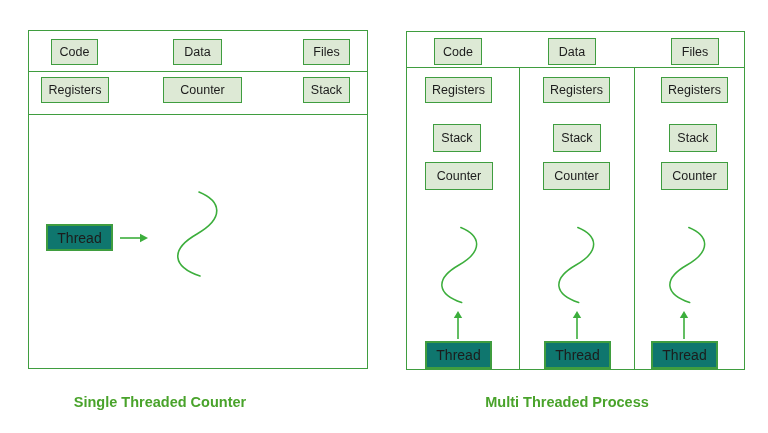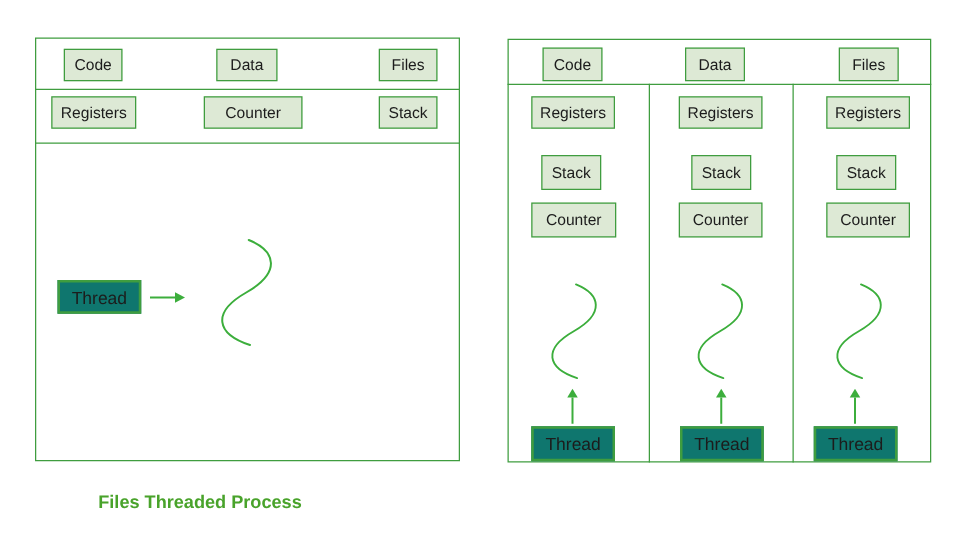--- a/index.html
+++ b/index.html
@@ -71,21 +71,21 @@
 
   <svg class="abs arrow" style="left:119px;top:231px;" width="30" height="14" viewBox="0 0 30 14">
     <line x1="1" y1="7" x2="21" y2="7" stroke="currentColor" stroke-width="1.6"></line>
     <polygon points="21,2.8 29,7 21,11.2" fill="currentColor"></polygon>
   </svg>
 
   <svg class="abs squiggle" style="left:169px;top:190px;" width="56" height="88" viewBox="0 0 56 88">
     <path d="M 30 2 C 52 11 56 28 28 44 C 0 60 4 77 31 86" fill="none" stroke="currentColor" stroke-width="1.6" stroke-linecap="round"></path>
   </svg>
 
-  <div class="abs caption" style="left:60px;top:394px;width:200px;">Files Threaded Process</div>
+  <div class="abs caption" style="left:60px;top:394px;width:200px;">Single Threaded Counter</div>
 
   <div class="abs outer-box" style="left:406px;top:31px;width:339px;height:339px;"></div>
   <div class="abs hline" style="left:406px;top:67px;width:339px;"></div>
   <div class="abs vline" style="left:519px;top:67px;height:303px;"></div>
   <div class="abs vline" style="left:634px;top:67px;height:303px;"></div>
 
   <div class="abs cell" style="left:434px;top:38px;width:48px;height:27px;">Code</div>
   <div class="abs cell" style="left:548px;top:38px;width:48px;height:27px;">Data</div>
   <div class="abs cell" style="left:671px;top:38px;width:48px;height:27px;">Files</div>
 
@@ -118,14 +118,15 @@
   <div class="abs cell" style="left:661px;top:162px;width:67px;height:28px;">Counter</div>
   <svg class="abs squiggle" style="left:662px;top:221px;" width="50" height="88" viewBox="0 0 56 88">
     <path d="M 30 2 C 52 11 56 28 28 44 C 0 60 4 77 31 86" fill="none" stroke="currentColor" stroke-width="1.7" stroke-linecap="round"></path>
   </svg>
   <svg class="abs arrow" style="left:677px;top:310px;" width="14" height="30" viewBox="0 0 14 30">
     <line x1="7" y1="29" x2="7" y2="8" stroke="currentColor" stroke-width="1.6"></line>
     <polygon points="2.8,8 7,1 11.2,8" fill="currentColor"></polygon>
   </svg>
   <div class="abs thread-box" style="left:651px;top:341px;width:67px;height:28px;">Thread</div>
 
+  <div class="abs caption" style="left:467px;top:394px;width:200px;">Multi Threaded Process</div>
 
 </div>
 
 </body></html>

